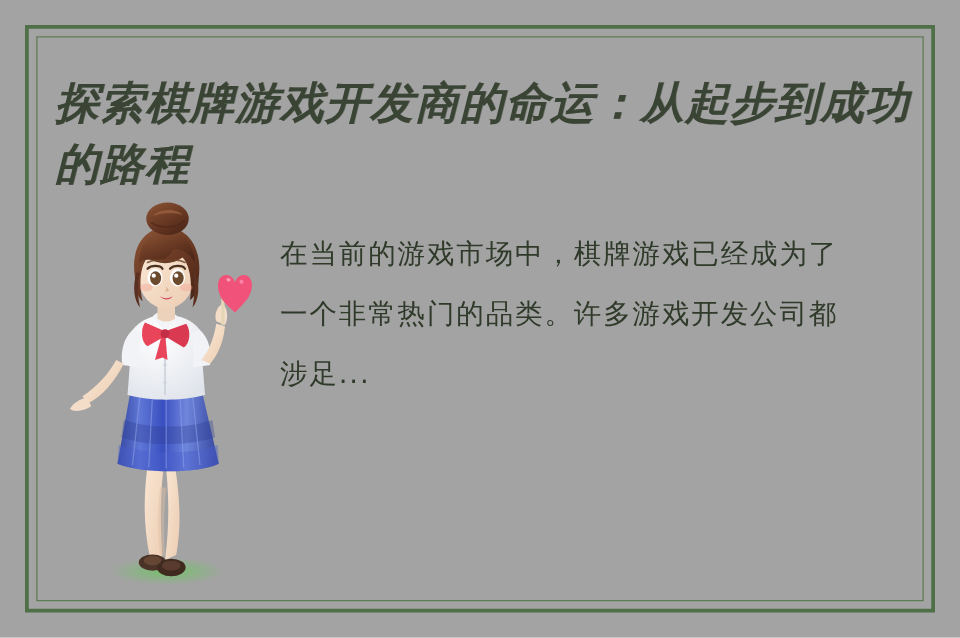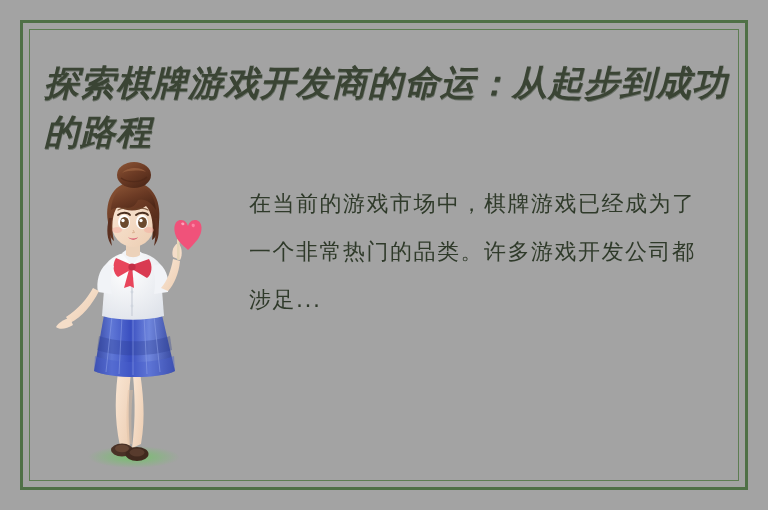--- a/index.html
+++ b/index.html
@@ -65,21 +65,20 @@
     position: absolute;
     left: 224px;
     top: 180px;
     width: 450px;
     color: #2f3a2a;
     font-family: "DejaVu Sans", "Liberation Sans", sans-serif;
     font-size: 22px;
     line-height: 48px;
     letter-spacing: 1.5px;
     text-align: left;
-    margin-left: 25px;
   }
 
   
   .illustration {
     position: absolute;
     left: 42px;
     top: 160px;
     width: 190px;
     height: 320px;
   }

